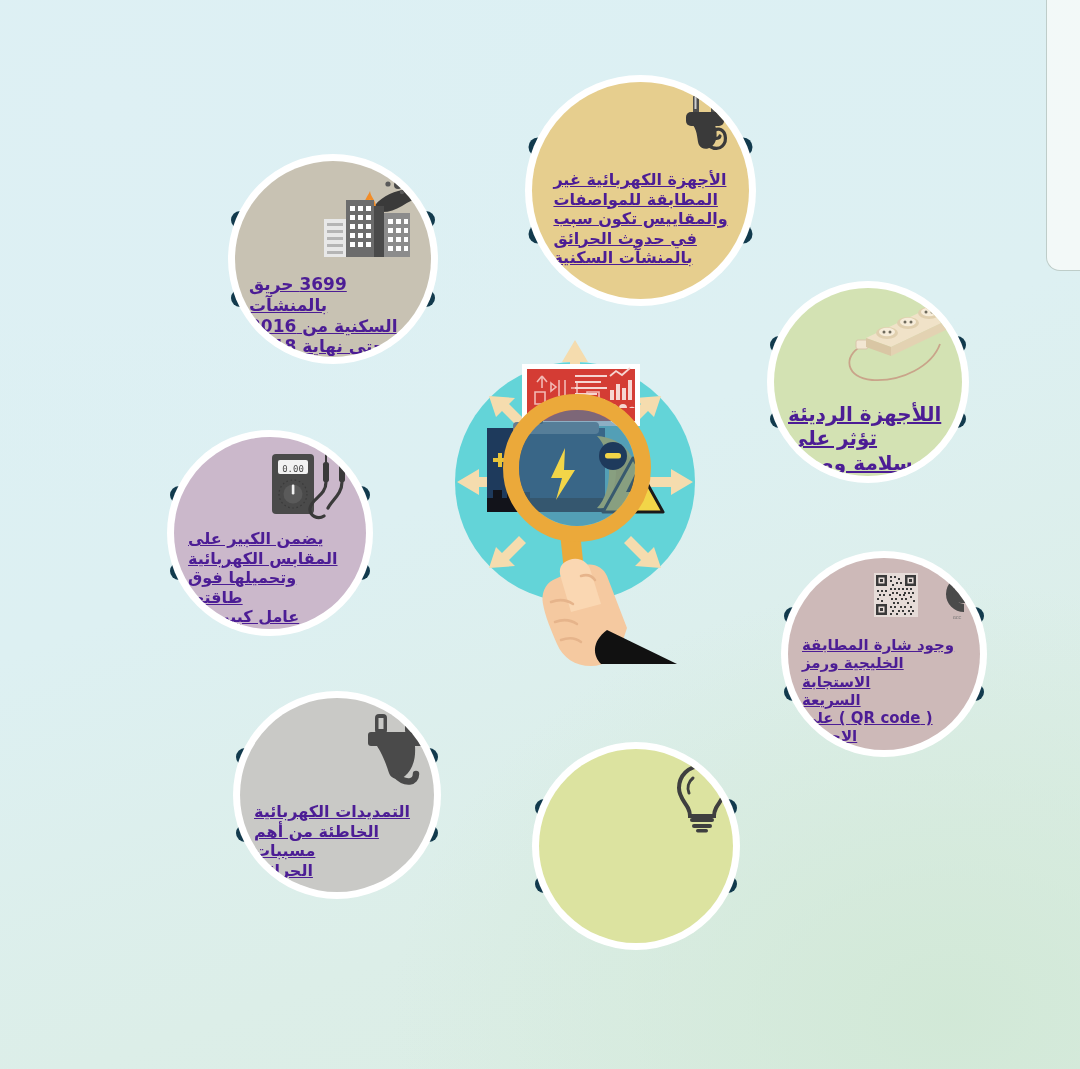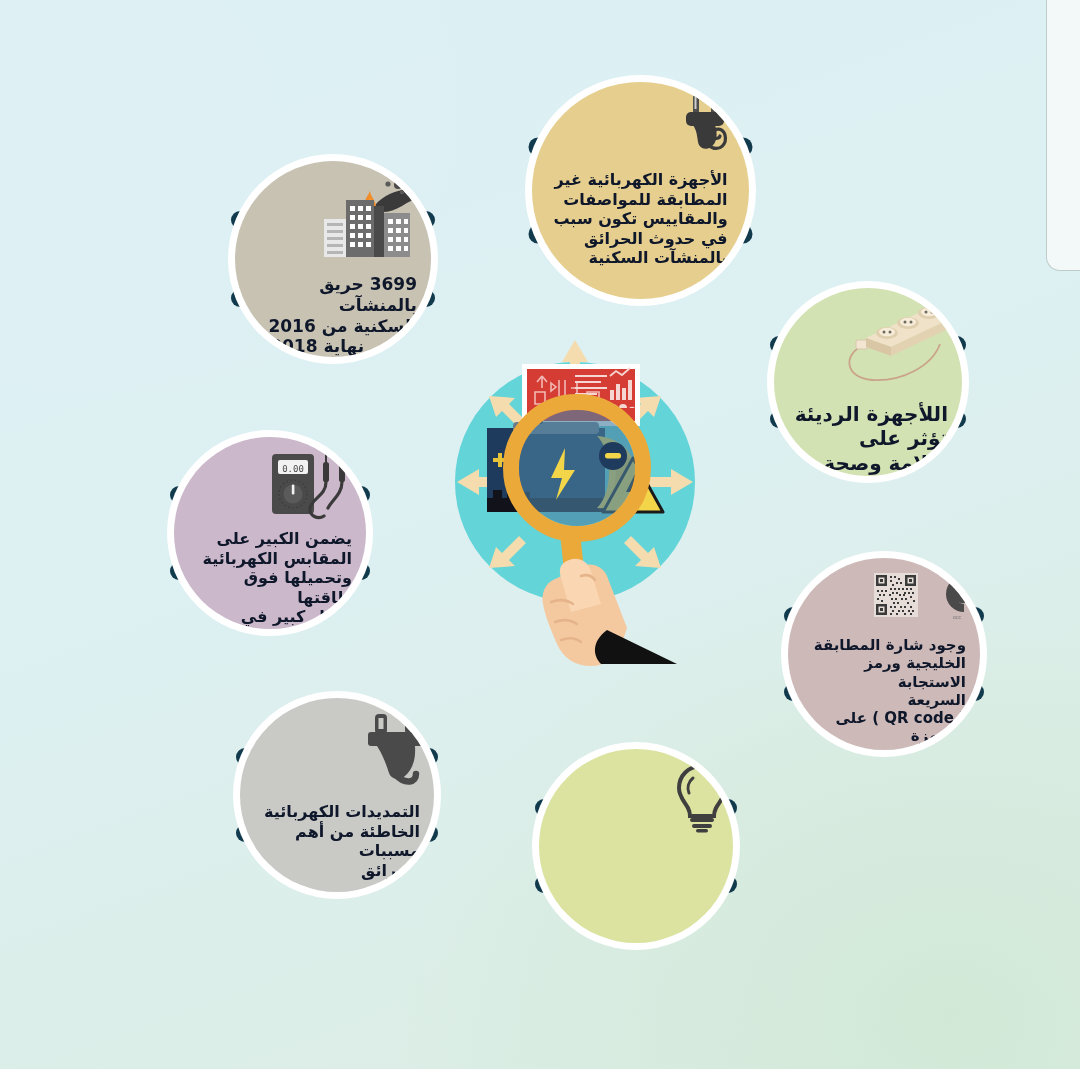--- a/index.html
+++ b/index.html
@@ -40,28 +40,29 @@
     flex-direction:column;
     align-items:center;
     justify-content:flex-start;
     overflow:hidden;
   }
   .icon-wrap{
     display:flex;align-items:center;justify-content:flex-start;
     width:100%;
   }
   .caption{
-    text-align:right;
-    color:#0f172a;
+    text-align:left;
+    color:#4c1d95;
     font-weight:bold;
     line-height:1.22;
     direction:rtl;
     padding:0 14px;
     white-space:pre-line;
     letter-spacing:0;
+    text-decoration:underline;
   }
 
   
   #center-illu{position:absolute;left:447px;top:330px;width:268px;height:348px;}
 
   .arc-svg{position:absolute;left:0;top:0;overflow:visible;}
 </style>
 </head>
 <body>
 

